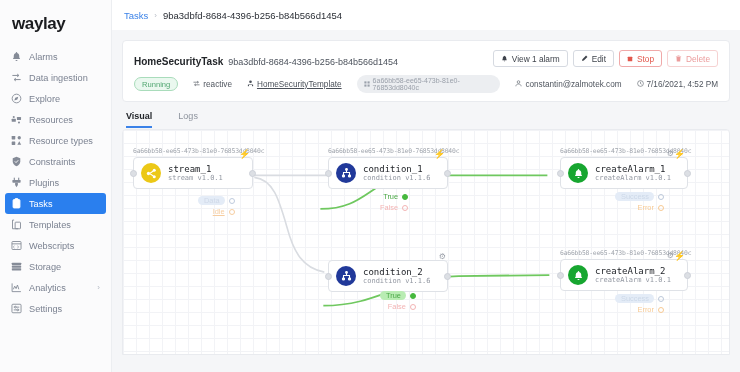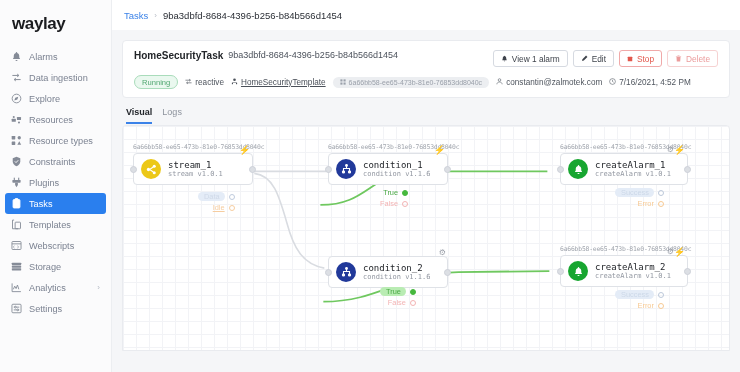--- a/index.html
+++ b/index.html
@@ -58,53 +58,53 @@
     padding: 10px 10px 0 10px;
     overflow: hidden;
   }
 
   .task-card {
     background: #ffffff;
     border: 1px solid #e9ebef;
     border-radius: 4px;
     padding: 9px 11px 8px 11px;
   }
-  .task-top { display: flex; align-items: flex-start; }
+  .task-top { display: flex; align-items: flex-end; }
   .task-title { font-size: 10px; font-weight: bold; color: #222529; }
   .task-id { font-size: 9px; color: #4c525c; margin-left: 5px; }
 
   .actions { margin-left: auto; display: flex; gap: 5px; }
   .btn {
     display: flex; align-items: center; gap: 4px;
     height: 17px; padding: 0 7px;
     border: 1px solid #d6dae1; border-radius: 3px;
     background: #ffffff; font-size: 8.3px; color: #3e434b;
     white-space: nowrap;
   }
   .btn .bico { display: flex; align-items: center; }
   .btn.danger { border-color: #f0a9a9; color: #e2574c; }
   .btn.danger-soft { border-color: #f6d2d2; color: #eb9c9c; }
 
   .task-meta {
-    display: flex; align-items: center; gap: 7px;
+    display: flex; align-items: center; gap: 15px;
     margin-top: 8px; font-size: 8.2px; color: #4f555e;
     flex-wrap: nowrap;
   }
   .pill-running {
     border: 1px solid #a9dcbb; background: #eaf8ef; color: #52a772;
     border-radius: 9px; padding: 1.5px 7px; font-size: 7.6px;
   }
   .meta-item { display: flex; align-items: center; gap: 3px; white-space: nowrap; }
   .meta-link { color: #4a5059; text-decoration: underline; }
   .pill-gray {
     background: #eceef1; color: #9aa0aa; border-radius: 9px;
     padding: 2px 7px; font-size: 7px; display: flex; align-items: center; gap: 3px;
   }
 
-  .tabs { display: flex; gap: 10px; padding: 9px 0 0 4px; }
+  .tabs { display: flex; gap: 26px; padding: 9px 0 0 4px; }
   .tab { font-size: 9px; color: #8d939d; padding-bottom: 5px; }
   .tab.active { color: #23262b; border-bottom: 2px solid #3b82e8; font-weight: bold; }
 
   
   .canvas-wrap {
     margin-top: 1px;
     background: #ffffff;
     border: 1px solid #e9ebef;
     border-radius: 4px 4px 0 0;
     height: 226px;

